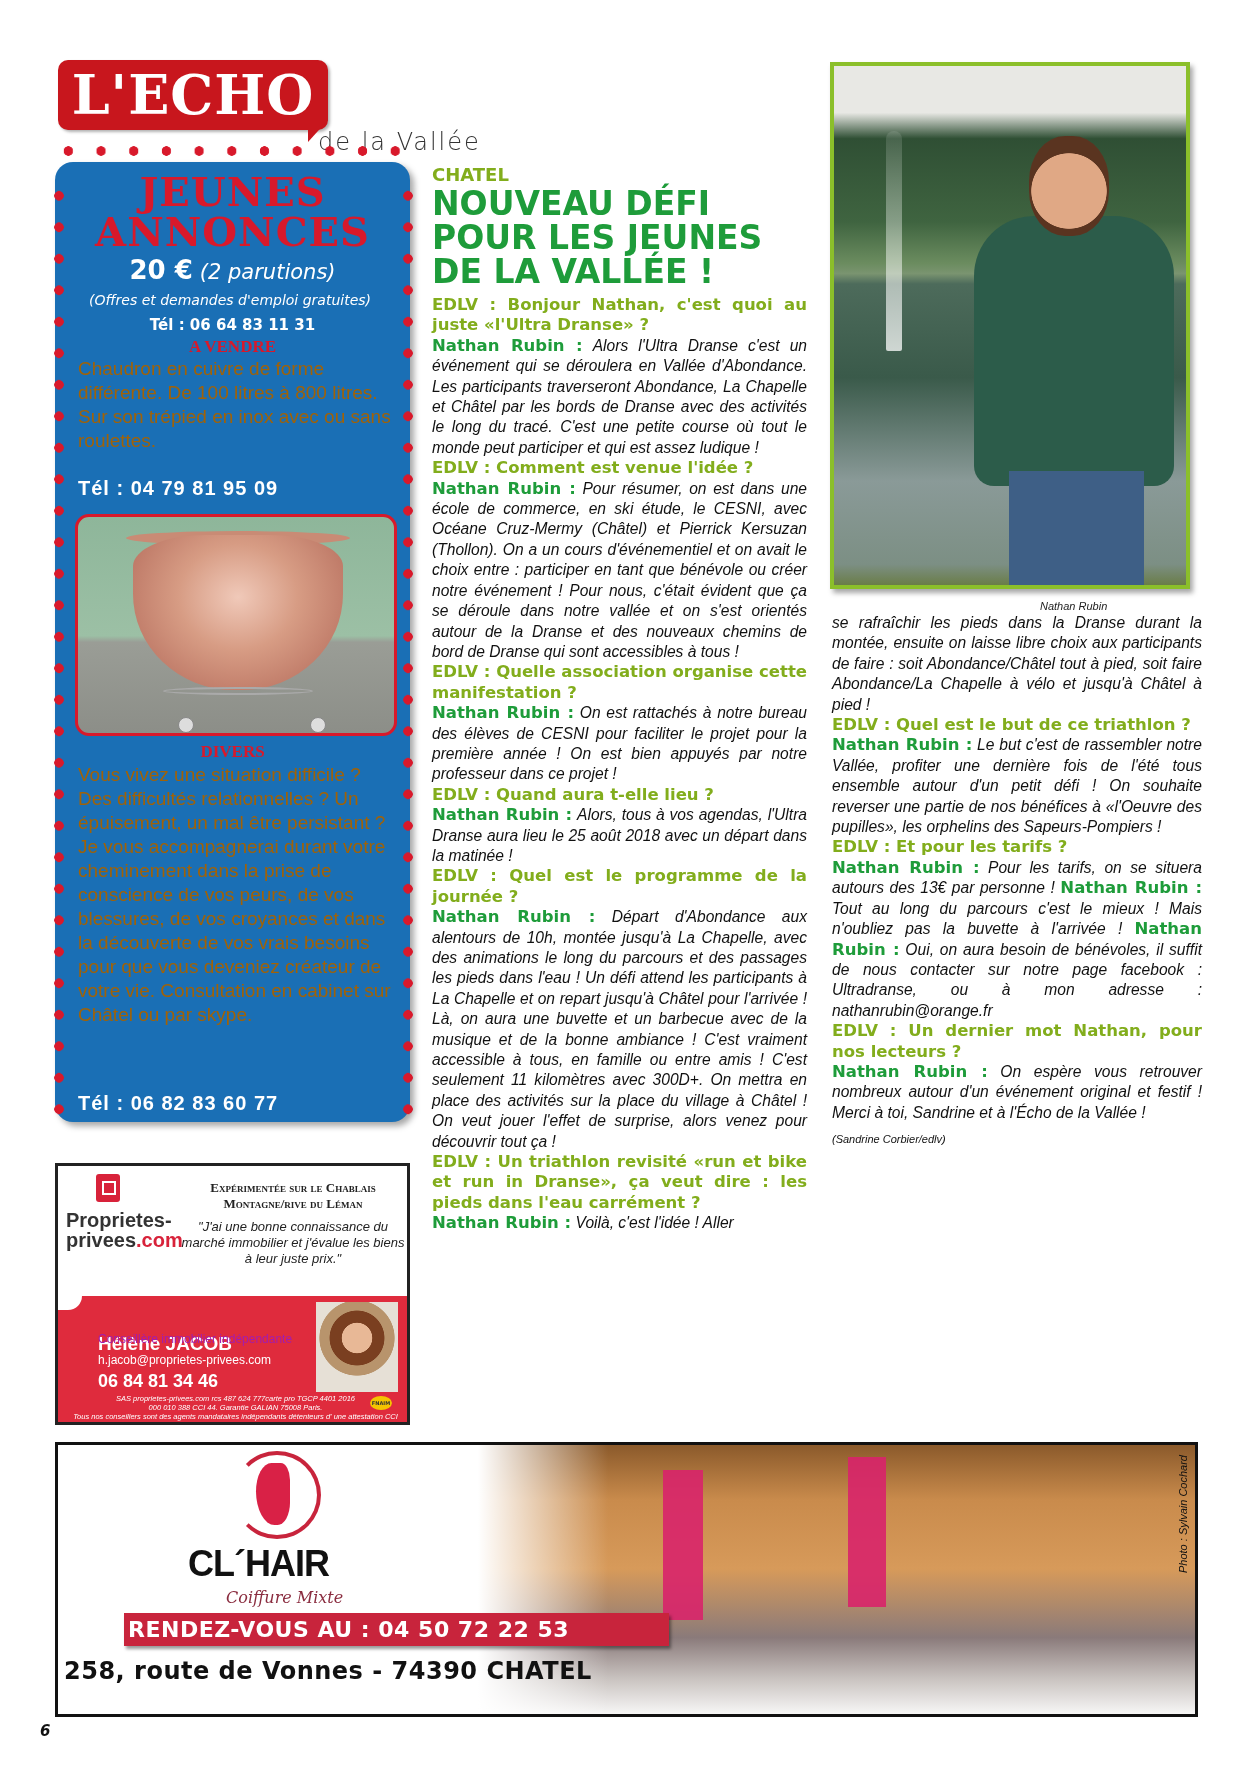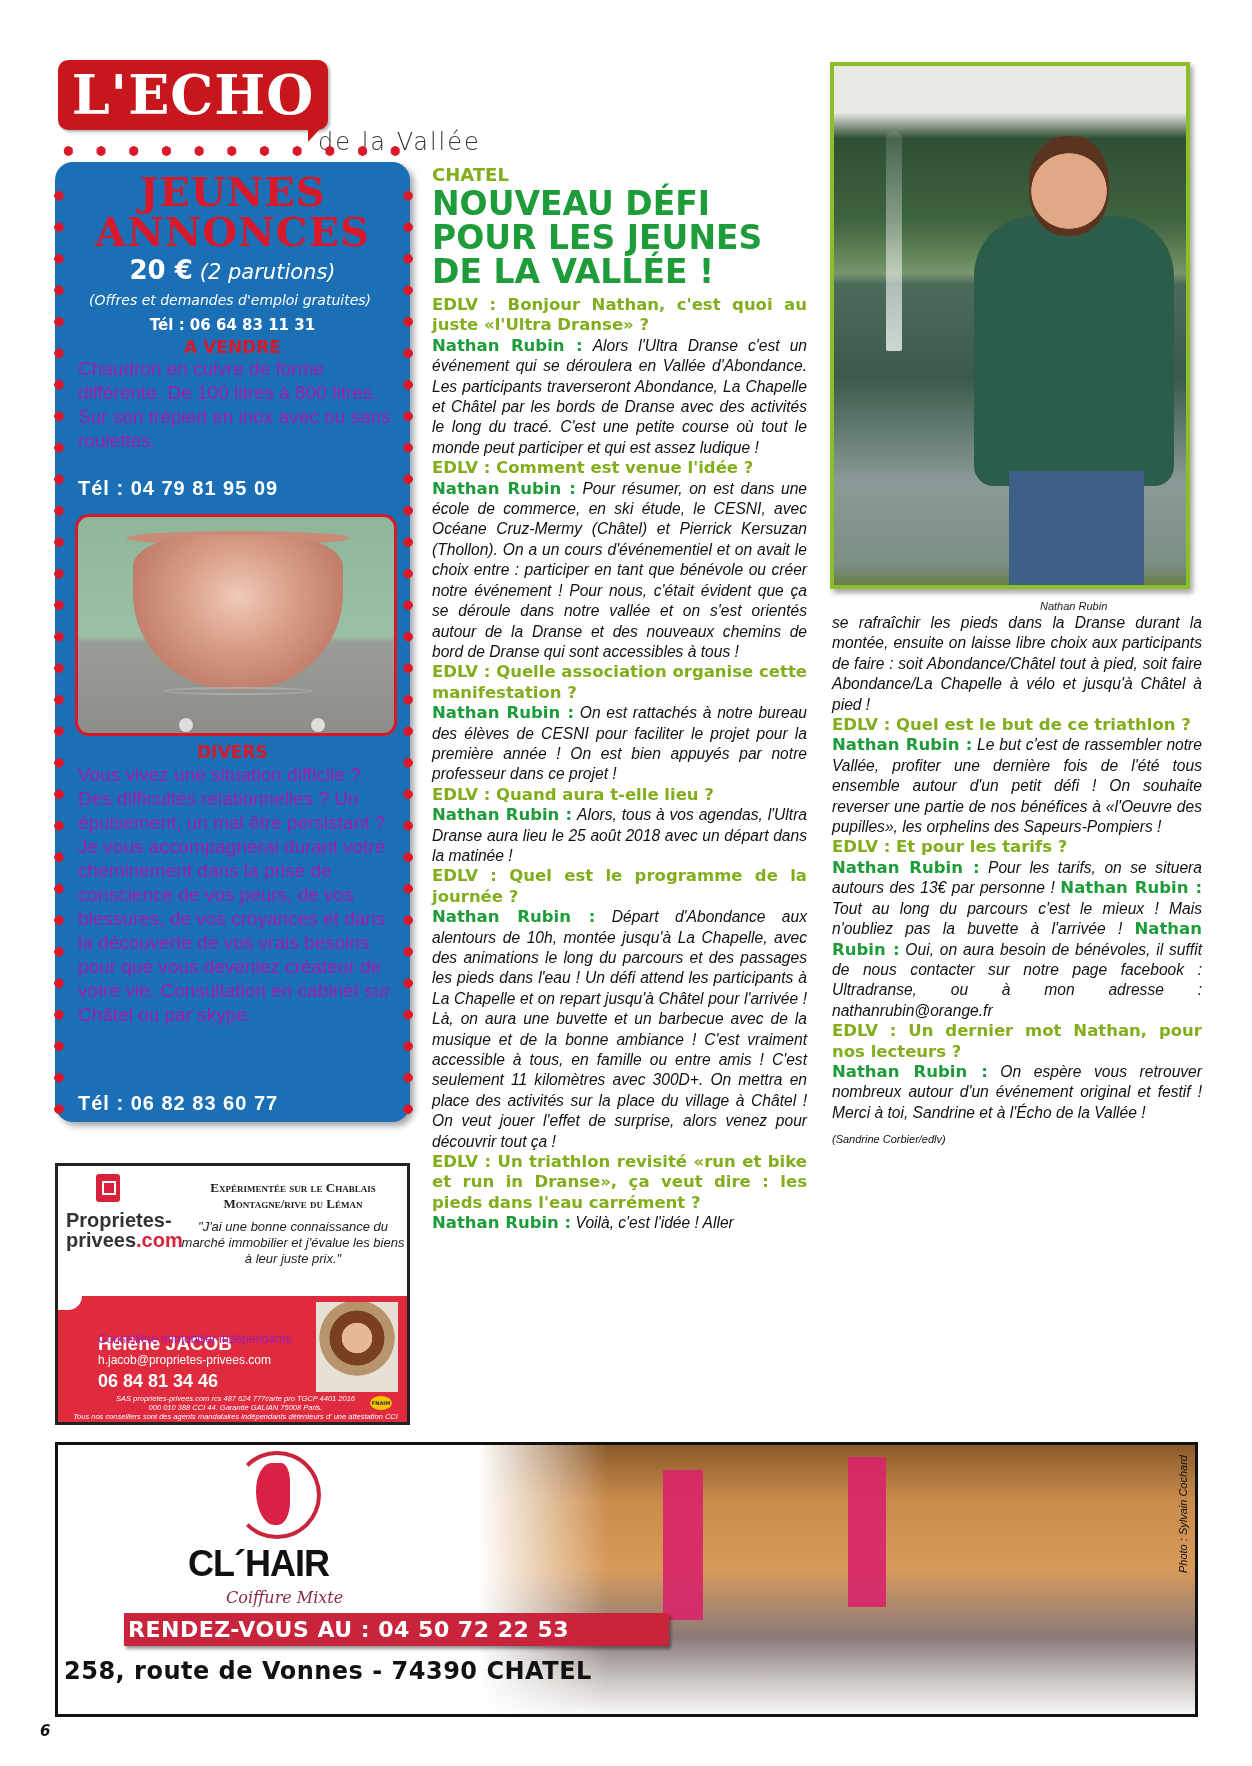--- a/index.html
+++ b/index.html
@@ -15,22 +15,22 @@
   .pa-box { position: absolute; left: 55px; top: 162px; width: 355px; height: 960px; background: #1a6fb5; border-radius: 18px; box-shadow: 4px 4px 6px rgba(0,0,0,0.35); }
   .dots-top { position: absolute; left: 52px; top: 145px; width: 360px; height: 12px; background-image: radial-gradient(circle, #d8192b 4.5px, transparent 5px); background-size: 32.7px 12px; background-repeat: repeat-x; }
   .dots-left { position: absolute; left: 53px; top: 180px; width: 12px; height: 935px; background-image: radial-gradient(circle, #d8192b 4.5px, transparent 5px); background-size: 12px 31.5px; background-repeat: repeat-y; }
   .dots-right { position: absolute; left: 402px; top: 180px; width: 12px; height: 935px; background-image: radial-gradient(circle, #d8192b 4.5px, transparent 5px); background-size: 12px 31.5px; background-repeat: repeat-y; }
   .pa-title { position: absolute; left: 55px; width: 355px; text-align: center; font-family: "DejaVu Serif", serif; font-weight: bold; color: #d8192b; font-size: 40px; line-height: 40px; letter-spacing: 1px; }
   .pa-price { position: absolute; left: 55px; top: 255px; width: 355px; text-align: center; color: #fff; font-size: 22px; }
   .pa-price b { font-size: 26px; }
   .pa-price i { font-family: "DejaVu Sans", sans-serif; font-style: italic; font-size: 21px; }
   .pa-note { position: absolute; left: 55px; top: 292px; width: 350px; text-align: center; color: #fff; font-style: italic; font-size: 14px; }
   .pa-tel-main { position: absolute; left: 55px; top: 316px; width: 355px; text-align: center; color: #fff; font-weight: bold; font-size: 15px; }
-  .pa-heading { position: absolute; left: 55px; width: 355px; text-align: center; color: #d8192b; font-weight: bold; font-size: 17px; }
-  .pa-body { position: absolute; left: 78px; width: 320px; color: #a21caf; font-size: 19px; line-height: 24px; font-family: "Liberation Sans", sans-serif; }
+  .pa-heading { position: absolute; left: 55px; width: 355px; text-align: center; color: #d8192b; font-weight: bold; font-size: 17px; font-family: Liberation Serif, serif; }
+  .pa-body { position: absolute; left: 78px; width: 320px; color: #a16207; font-size: 19px; line-height: 24px; font-family: "Liberation Sans", sans-serif; }
   .pa-tel { position: absolute; left: 78px; color: #fff; font-weight: bold; font-size: 20px; font-family: "Liberation Sans", sans-serif; letter-spacing: 1px; }
   .pa-photo { position: absolute; left: 75px; top: 514px; width: 322px; height: 222px; border: 3px solid #d8192b; border-radius: 14px; overflow: hidden; background: linear-gradient(180deg, #8eb69a 0%, #9cc0a5 55%, #9a9d96 58%, #8c8e88 100%); }
   .cauldron { position: absolute; left: 55px; top: 18px; width: 210px; height: 155px; border-radius: 35% 35% 48% 48% / 20% 20% 62% 62%; background: radial-gradient(ellipse at 50% 40%, #f0c9b9 0%, #d79c84 40%, #b97261 85%); }
   .cauldron-rim { position: absolute; left: 48px; top: 14px; width: 224px; height: 14px; border-radius: 50%; background: #c98b75; }
   .tripod { position: absolute; left: 85px; top: 170px; width: 150px; height: 8px; border-radius: 50%; border: 2px solid #aaa; }
   .wheel { position: absolute; top: 200px; width: 16px; height: 16px; border-radius: 50%; background: #ddd; border: 1px solid #888; }
 
   
   .pp-ad { position: absolute; left: 55px; top: 1163px; width: 355px; height: 262px; border: 3px solid #222; background: #fff; overflow: hidden; }
   .pp-logo-box { position: absolute; left: 38px; top: 8px; width: 24px; height: 28px; background: #d8223a; border-radius: 3px; }

